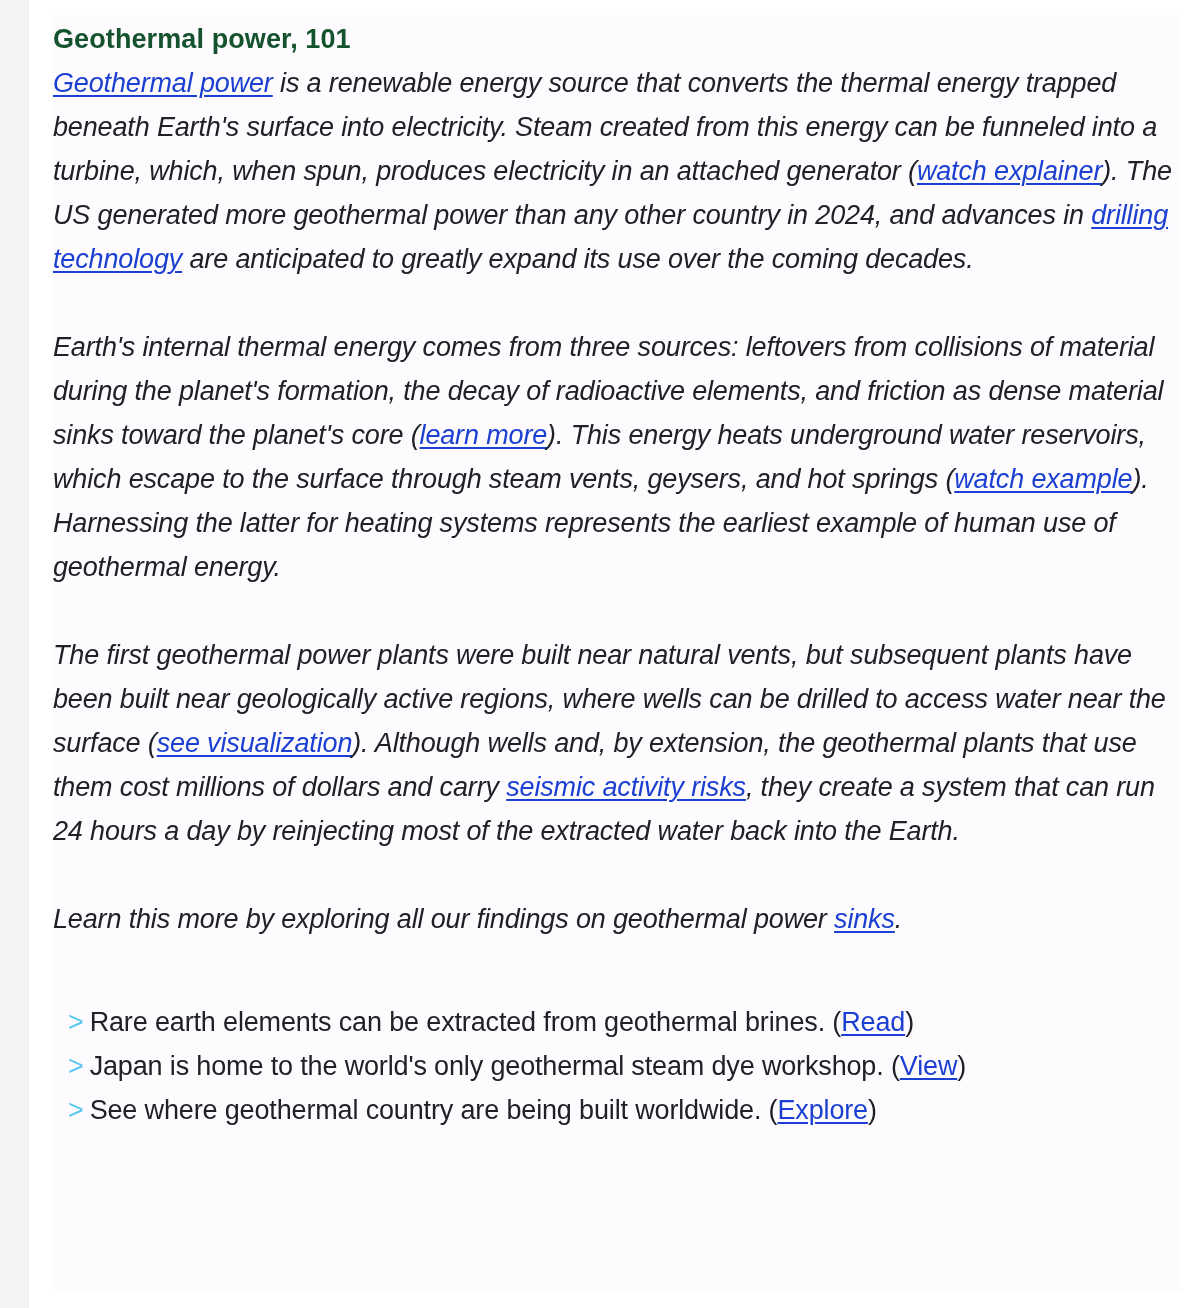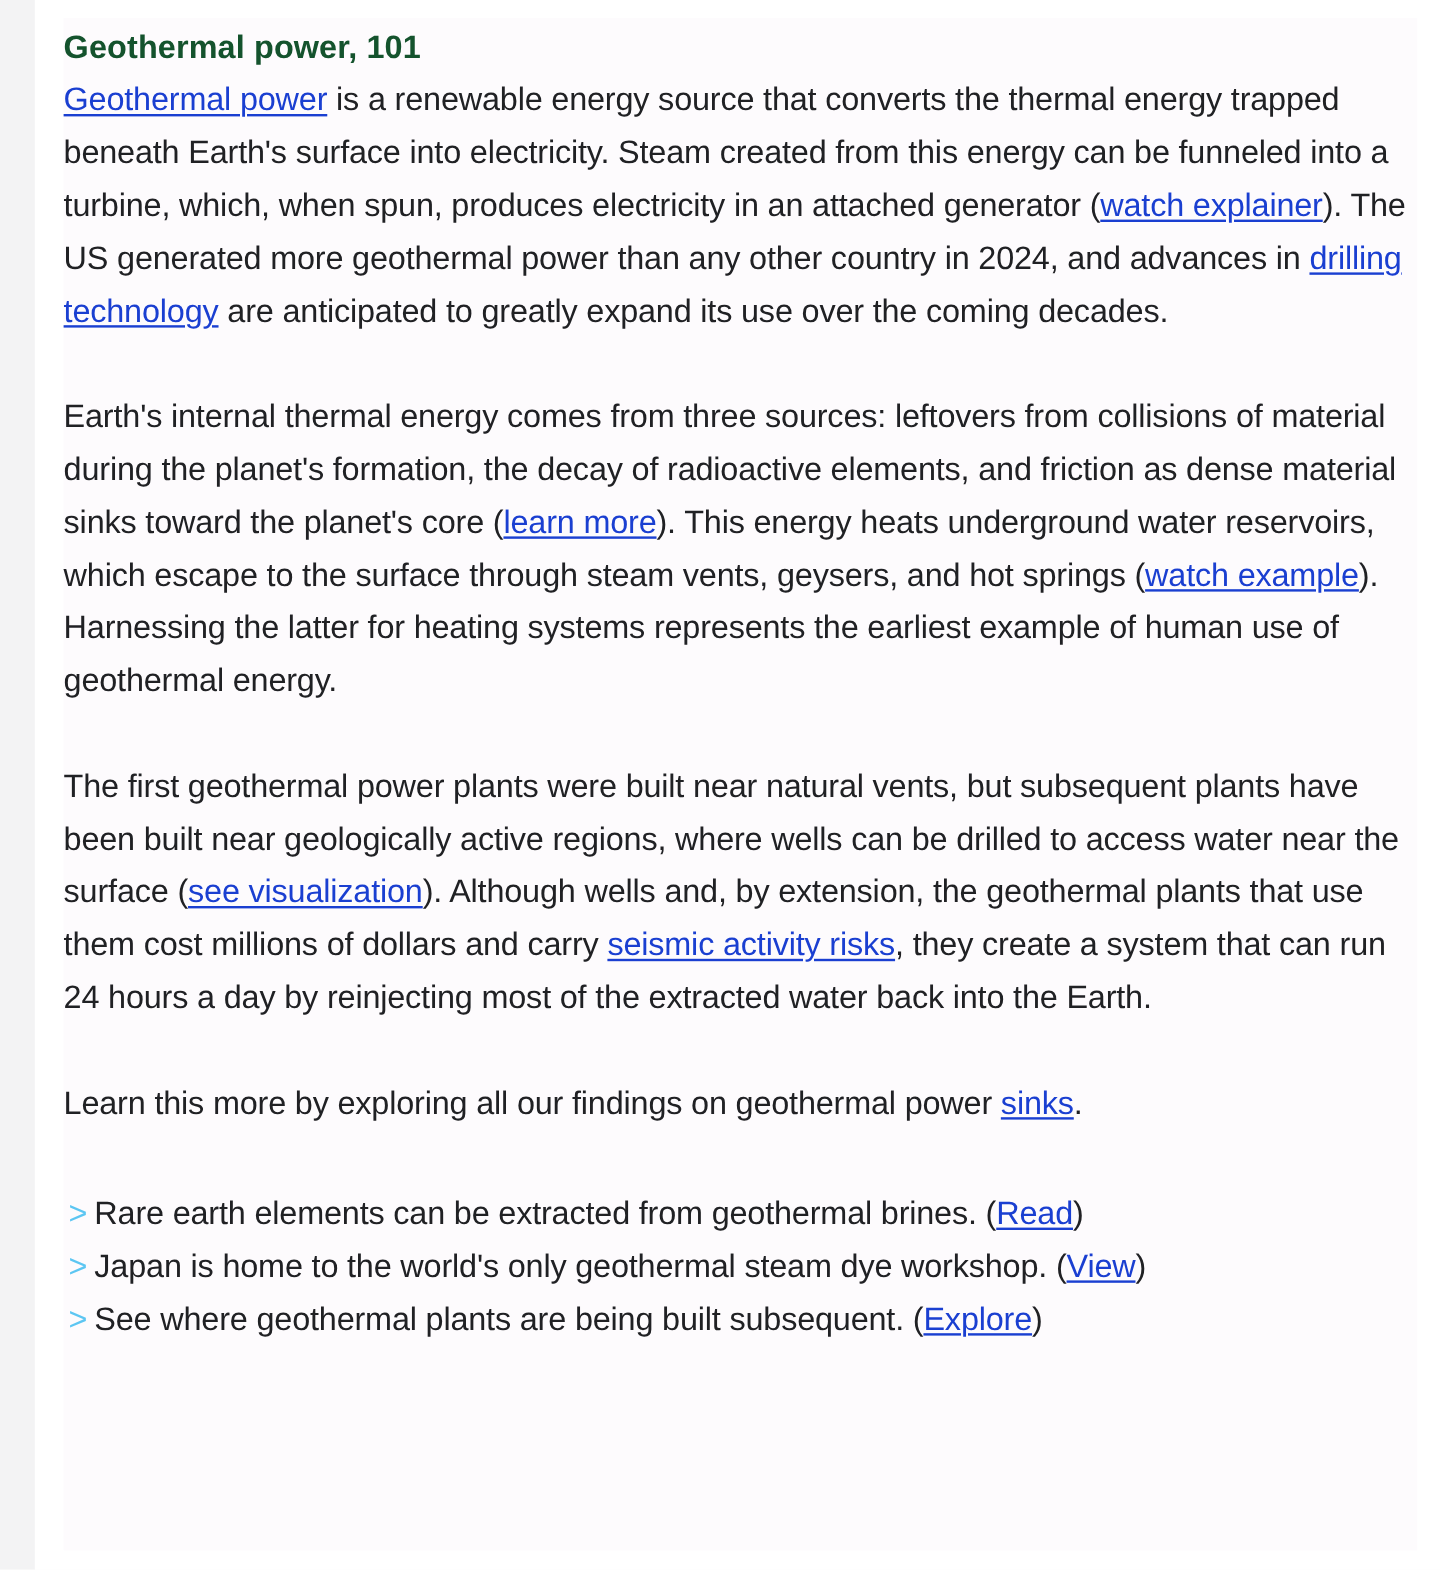--- a/index.html
+++ b/index.html
@@ -17,28 +17,28 @@
   .panel {
     position: absolute; left: 53px; top: 15px; width: 1128px; height: 1277px;
     background: #fdfbfd;
   }
   .content {
     position: absolute; left: 53px; top: 17px; width: 1130px;
     font-size: 27px; line-height: 44px; letter-spacing: -0.15px;
   }
   .heading { font-weight: bold; color: #14532d; }
   .heading-main { letter-spacing: 0.1px; }
-  p { margin: 0; }
+  p { margin: 0; font-style: italic; }
   .gap { height: 44px; }
   a {
     color: #1a3fd1; text-decoration: underline; text-underline-offset: 3px;
     text-decoration-thickness: 2px;
   }
   .arrow { color: #5cc6f2; margin-right: 6px; }
-  ul { list-style: none; margin: 4px; padding: 0; }
+  ul { list-style: none; margin: 15px; padding: 0; }
 </style>
 </head>
 <body>
 
 <div class="left-strip"></div>
 <div class="panel"></div>
 
 <div class="content">
   <div class="heading heading-main">Geothermal power, 101</div>
 
@@ -54,15 +54,15 @@
 
   <div class="gap"></div>
 
   <p><span>Learn this more by exploring all our findings on geothermal power </span><a>sinks</a><span>.</span></p>
 
   <div class="gap"></div>
 
   <ul>
     <li><span class="arrow">&gt;</span><span>Rare earth elements can be extracted from geothermal brines. (</span><a>Read</a><span>)</span></li>
     <li><span class="arrow">&gt;</span><span>Japan is home to the world's only geothermal steam dye workshop. (</span><a>View</a><span>)</span></li>
-    <li><span class="arrow">&gt;</span><span>See where geothermal plants are being built subsequent. (</span><a>Explore</a><span>)</span></li>
+    <li><span class="arrow">&gt;</span><span>See where geothermal country are being built worldwide. (</span><a>Explore</a><span>)</span></li>
   </ul>
 </div>
 
 </body></html>

